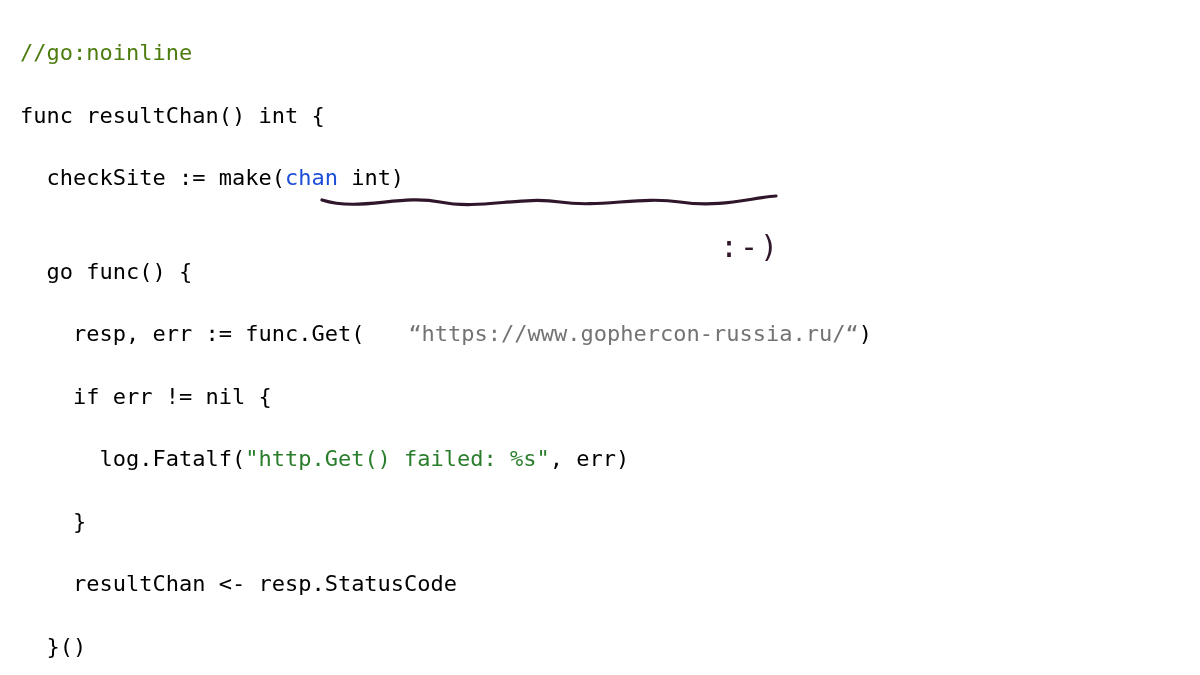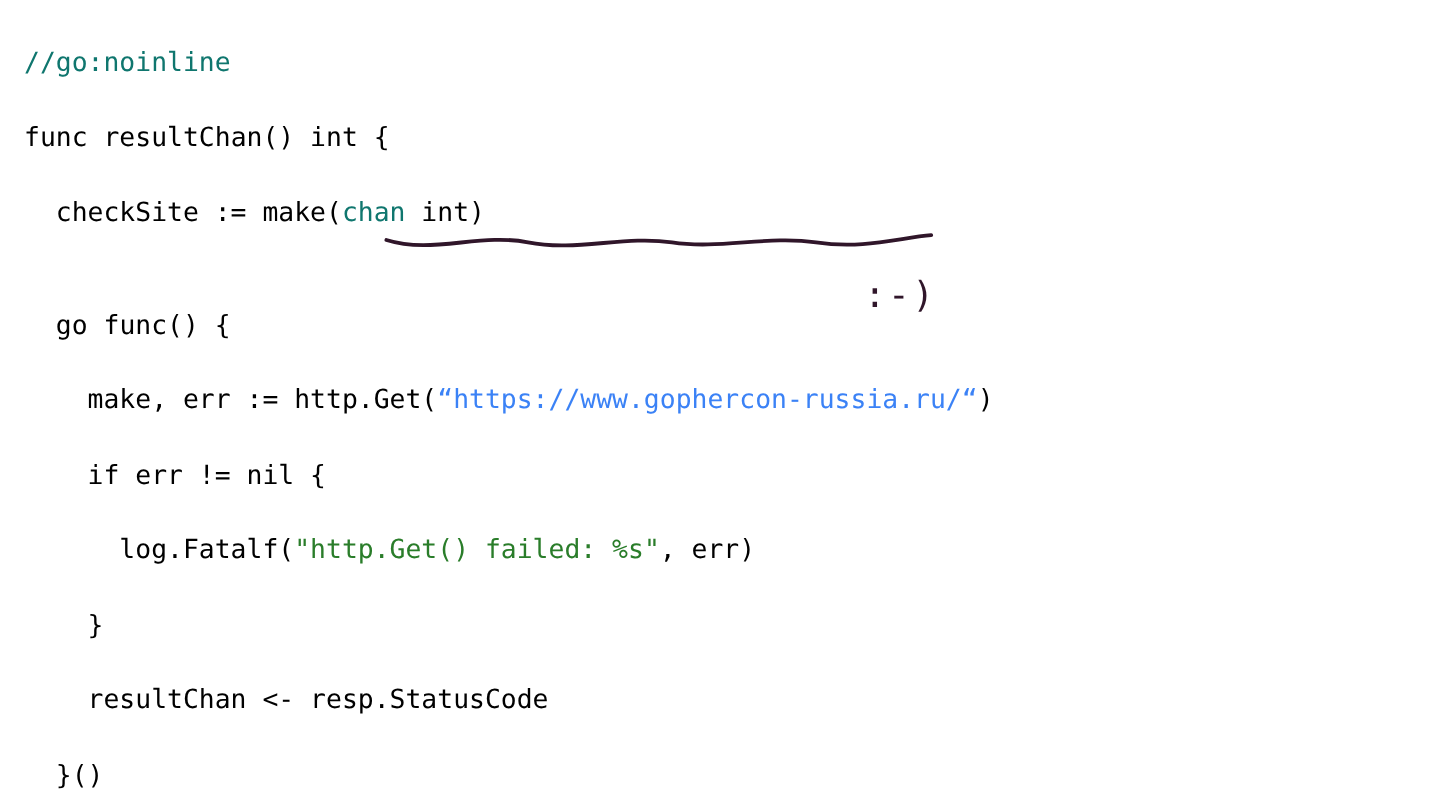--- a/index.html
+++ b/index.html
@@ -13,24 +13,24 @@
     line-height: 1.42;
     color: #000000;
     overflow: hidden;
   }
   .code-block {
     position: relative;
     padding: 6px 0 0 20px;
     white-space: pre;
   }
   .ln { display: block; }
-  .cm { color: #0f766e; }  
-  .tp { color: #0f766e; }  
+  .cm { color: #4d7c0f; }  
+  .tp { color: #1d4ed8; }  
   .st { color: #2a7d2a; }  
-  .st-dk { color: #3b82f6; } 
+  .st-dk { color: #737373; margin-left: 44px; } 
   .annot-squiggle {
     position: absolute;
     pointer-events: none;
   }
   .annot-smiley {
     position: absolute;
     font-family: "Menlo","Consolas",monospace;
     font-size: 30px;
     color: #30162a;
     pointer-events: none;
@@ -39,21 +39,21 @@
 </style>
 </head>
 <body>
 
 <div class="code-block">
 <span class="ln"><span class="cm">//go:noinline</span></span>
 <span class="ln"><span>func</span><span> resultChan() </span><span>int</span><span> {</span></span>
 <span class="ln"><span>  checkSite := make(</span><span class="tp">chan</span><span> int)</span></span>
 <span class="ln"></span>
 <span class="ln"><span>  go </span><span>func</span><span>() {</span></span>
-<span class="ln"><span>    make, err := http.Get(</span><span class="st-dk">“https://www.gophercon-russia.ru/“</span><span>)</span></span>
+<span class="ln"><span>    resp, err := func.Get(</span><span class="st-dk">“https://www.gophercon-russia.ru/“</span><span>)</span></span>
 <span class="ln"><span>    if err != </span><span>nil</span><span> {</span></span>
 <span class="ln"><span>      log.Fatalf(</span><span class="st">"http.Get() failed: %s"</span><span>, err)</span></span>
 <span class="ln">    }</span>
 <span class="ln">    resultChan &lt;- resp.StatusCode</span>
 <span class="ln">  }()</span>
 <span class="ln"></span>
 
 
 <span class="ln"></span>
 

